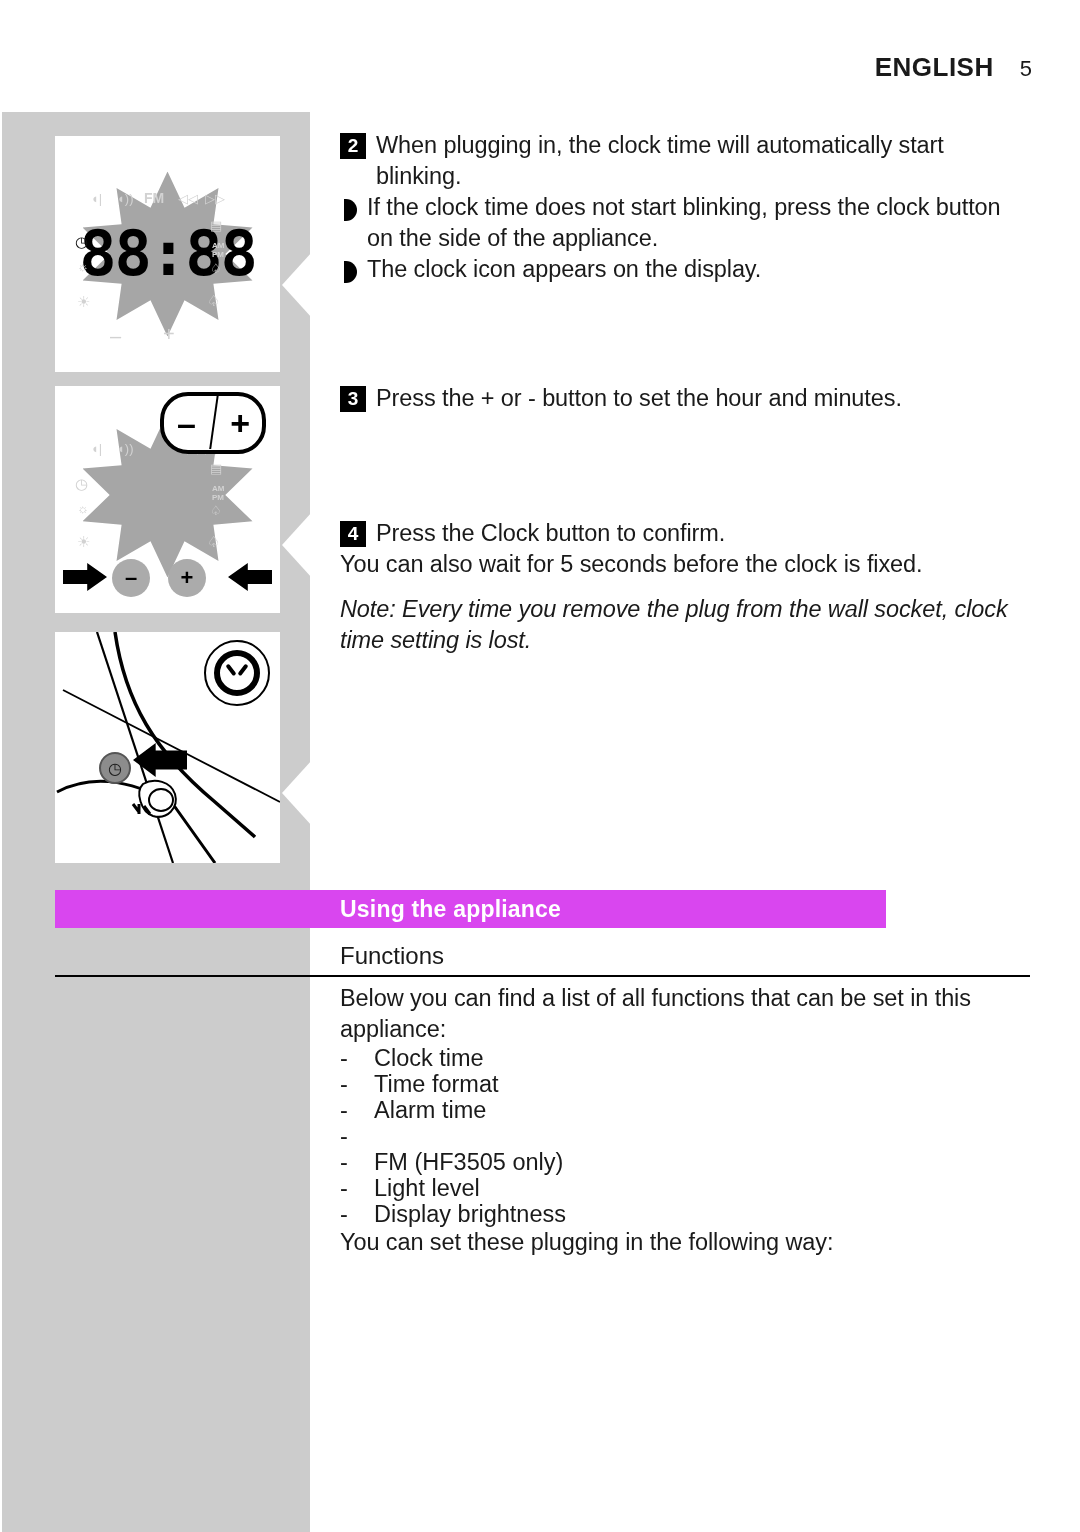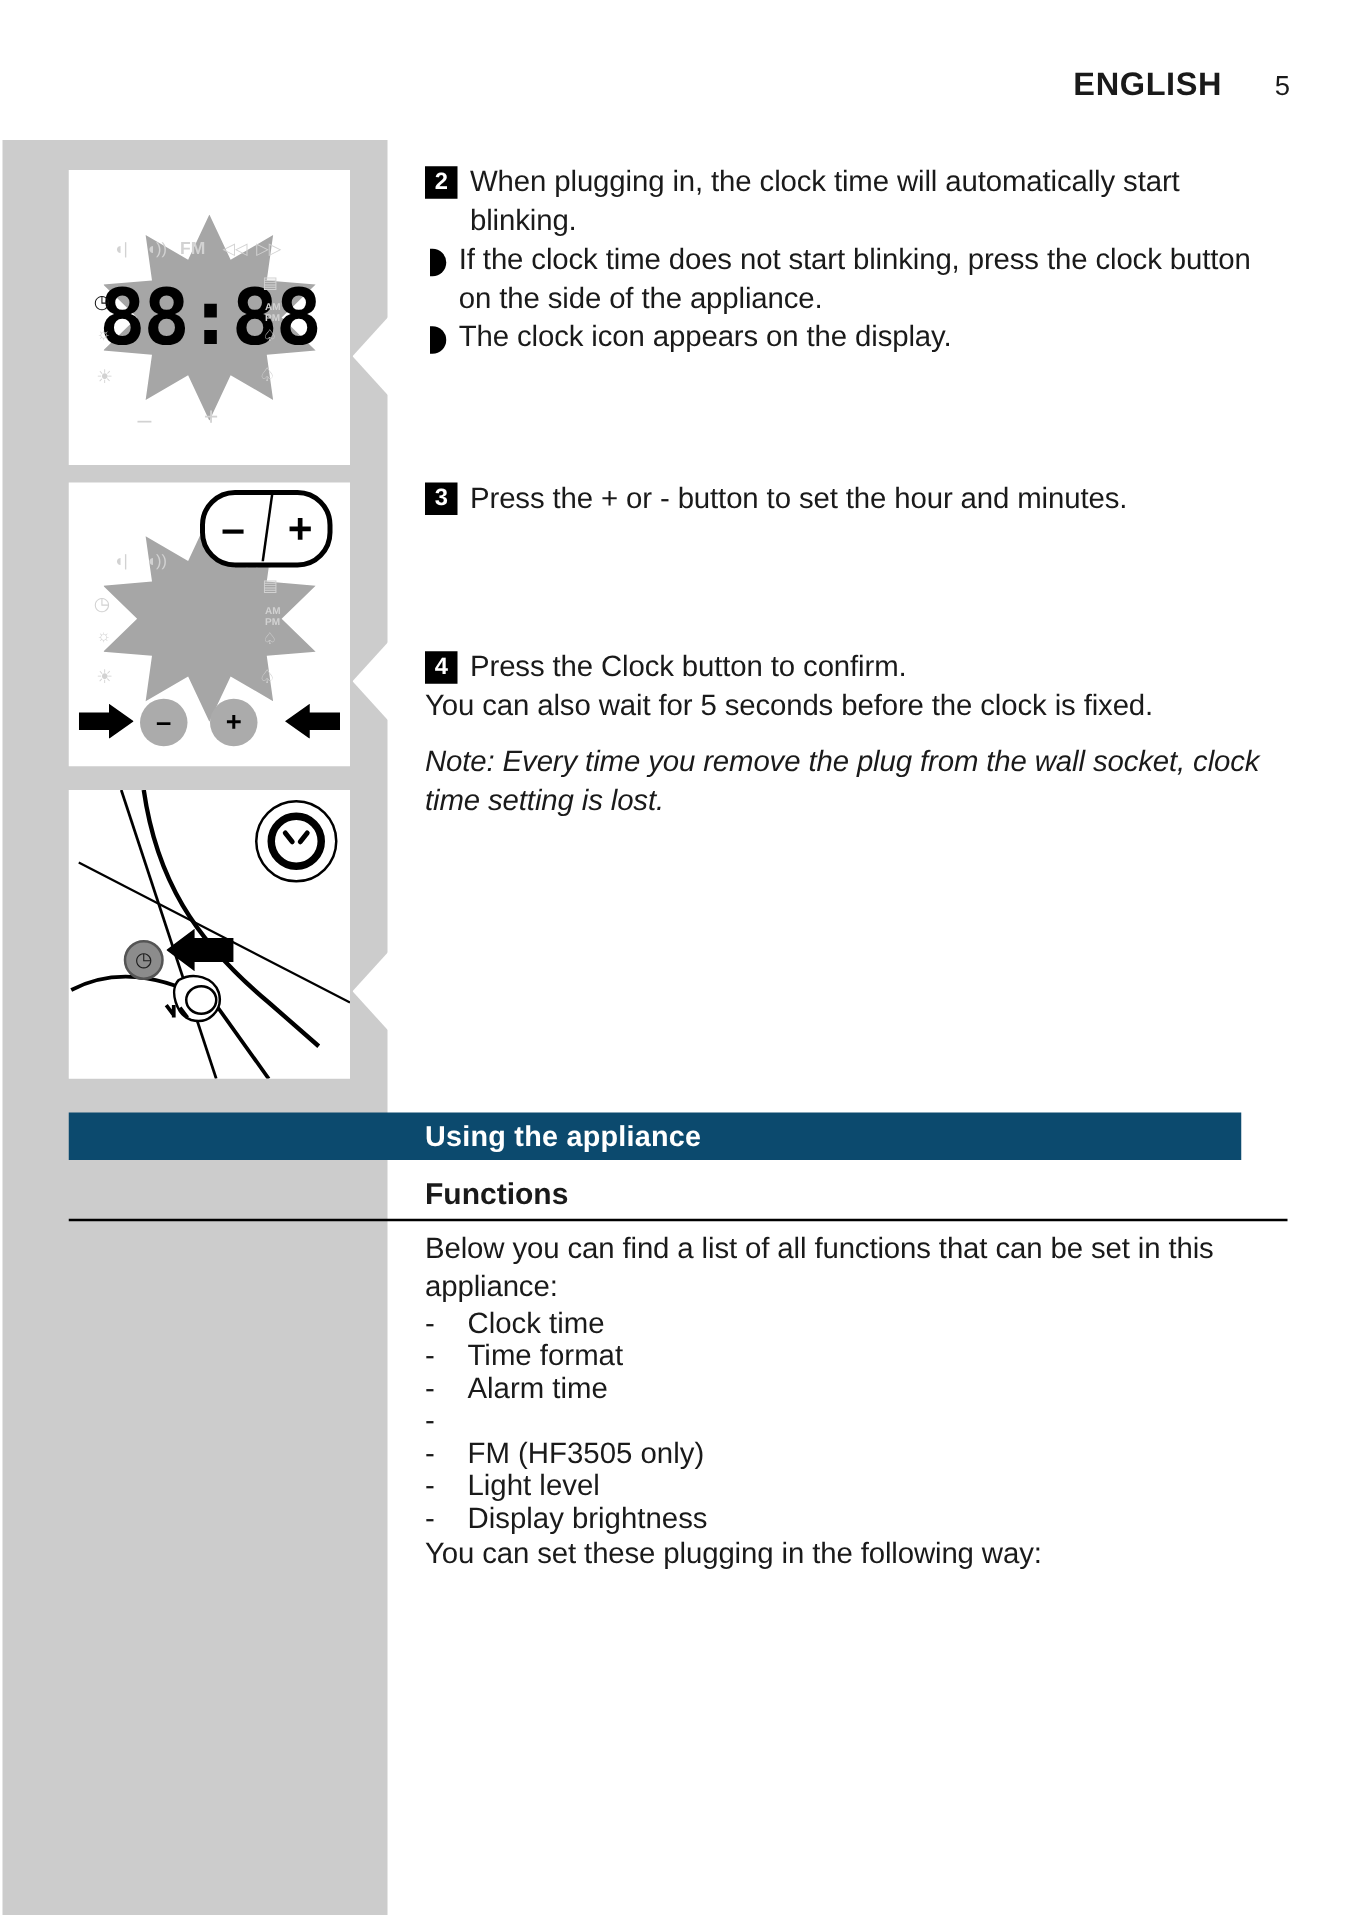--- a/index.html
+++ b/index.html
@@ -17,21 +17,21 @@
     -webkit-font-smoothing: antialiased;
   }
 
   
   .page-header {
     position: absolute;
     top: 52px;
     right: 48px;
     display: flex;
     align-items: baseline;
-    gap: 42px;
+    gap: 26px;
   }
   .page-header .lang {
     font-size: 26px;
     font-weight: bold;
     letter-spacing: 0.5px;
   }
   .page-header .pageno {
     font-size: 22px;
     font-weight: normal;
   }
@@ -315,40 +315,40 @@
   }
   .gap-sm { height: 14px; }
   .gap-md { height: 98px; }
   .gap-lg { height: 90px; }
 
   
   .banner {
     position: absolute;
     left: 55px;
     top: 890px;
-    width: 938px;
+    width: 831px;
     height: 38px;
-    background: #0c4a6e;
+    background: #d946ef;
     color: #fff;
   }
   .banner-text {
     position: absolute;
     left: 285px;
     top: 50%;
     transform: translateY(-50%);
     font-size: 23px;
     font-weight: bold;
     letter-spacing: 0.2px;
   }
   .subheading {
     position: absolute;
     left: 340px;
     top: 942px;
     font-size: 24px;
-    font-weight: bold;
+    font-weight: normal;
   }
   .rule {
     position: absolute;
     left: 55px;
     top: 975px;
     width: 975px;
     height: 2px;
     background: #000;
   }
 

